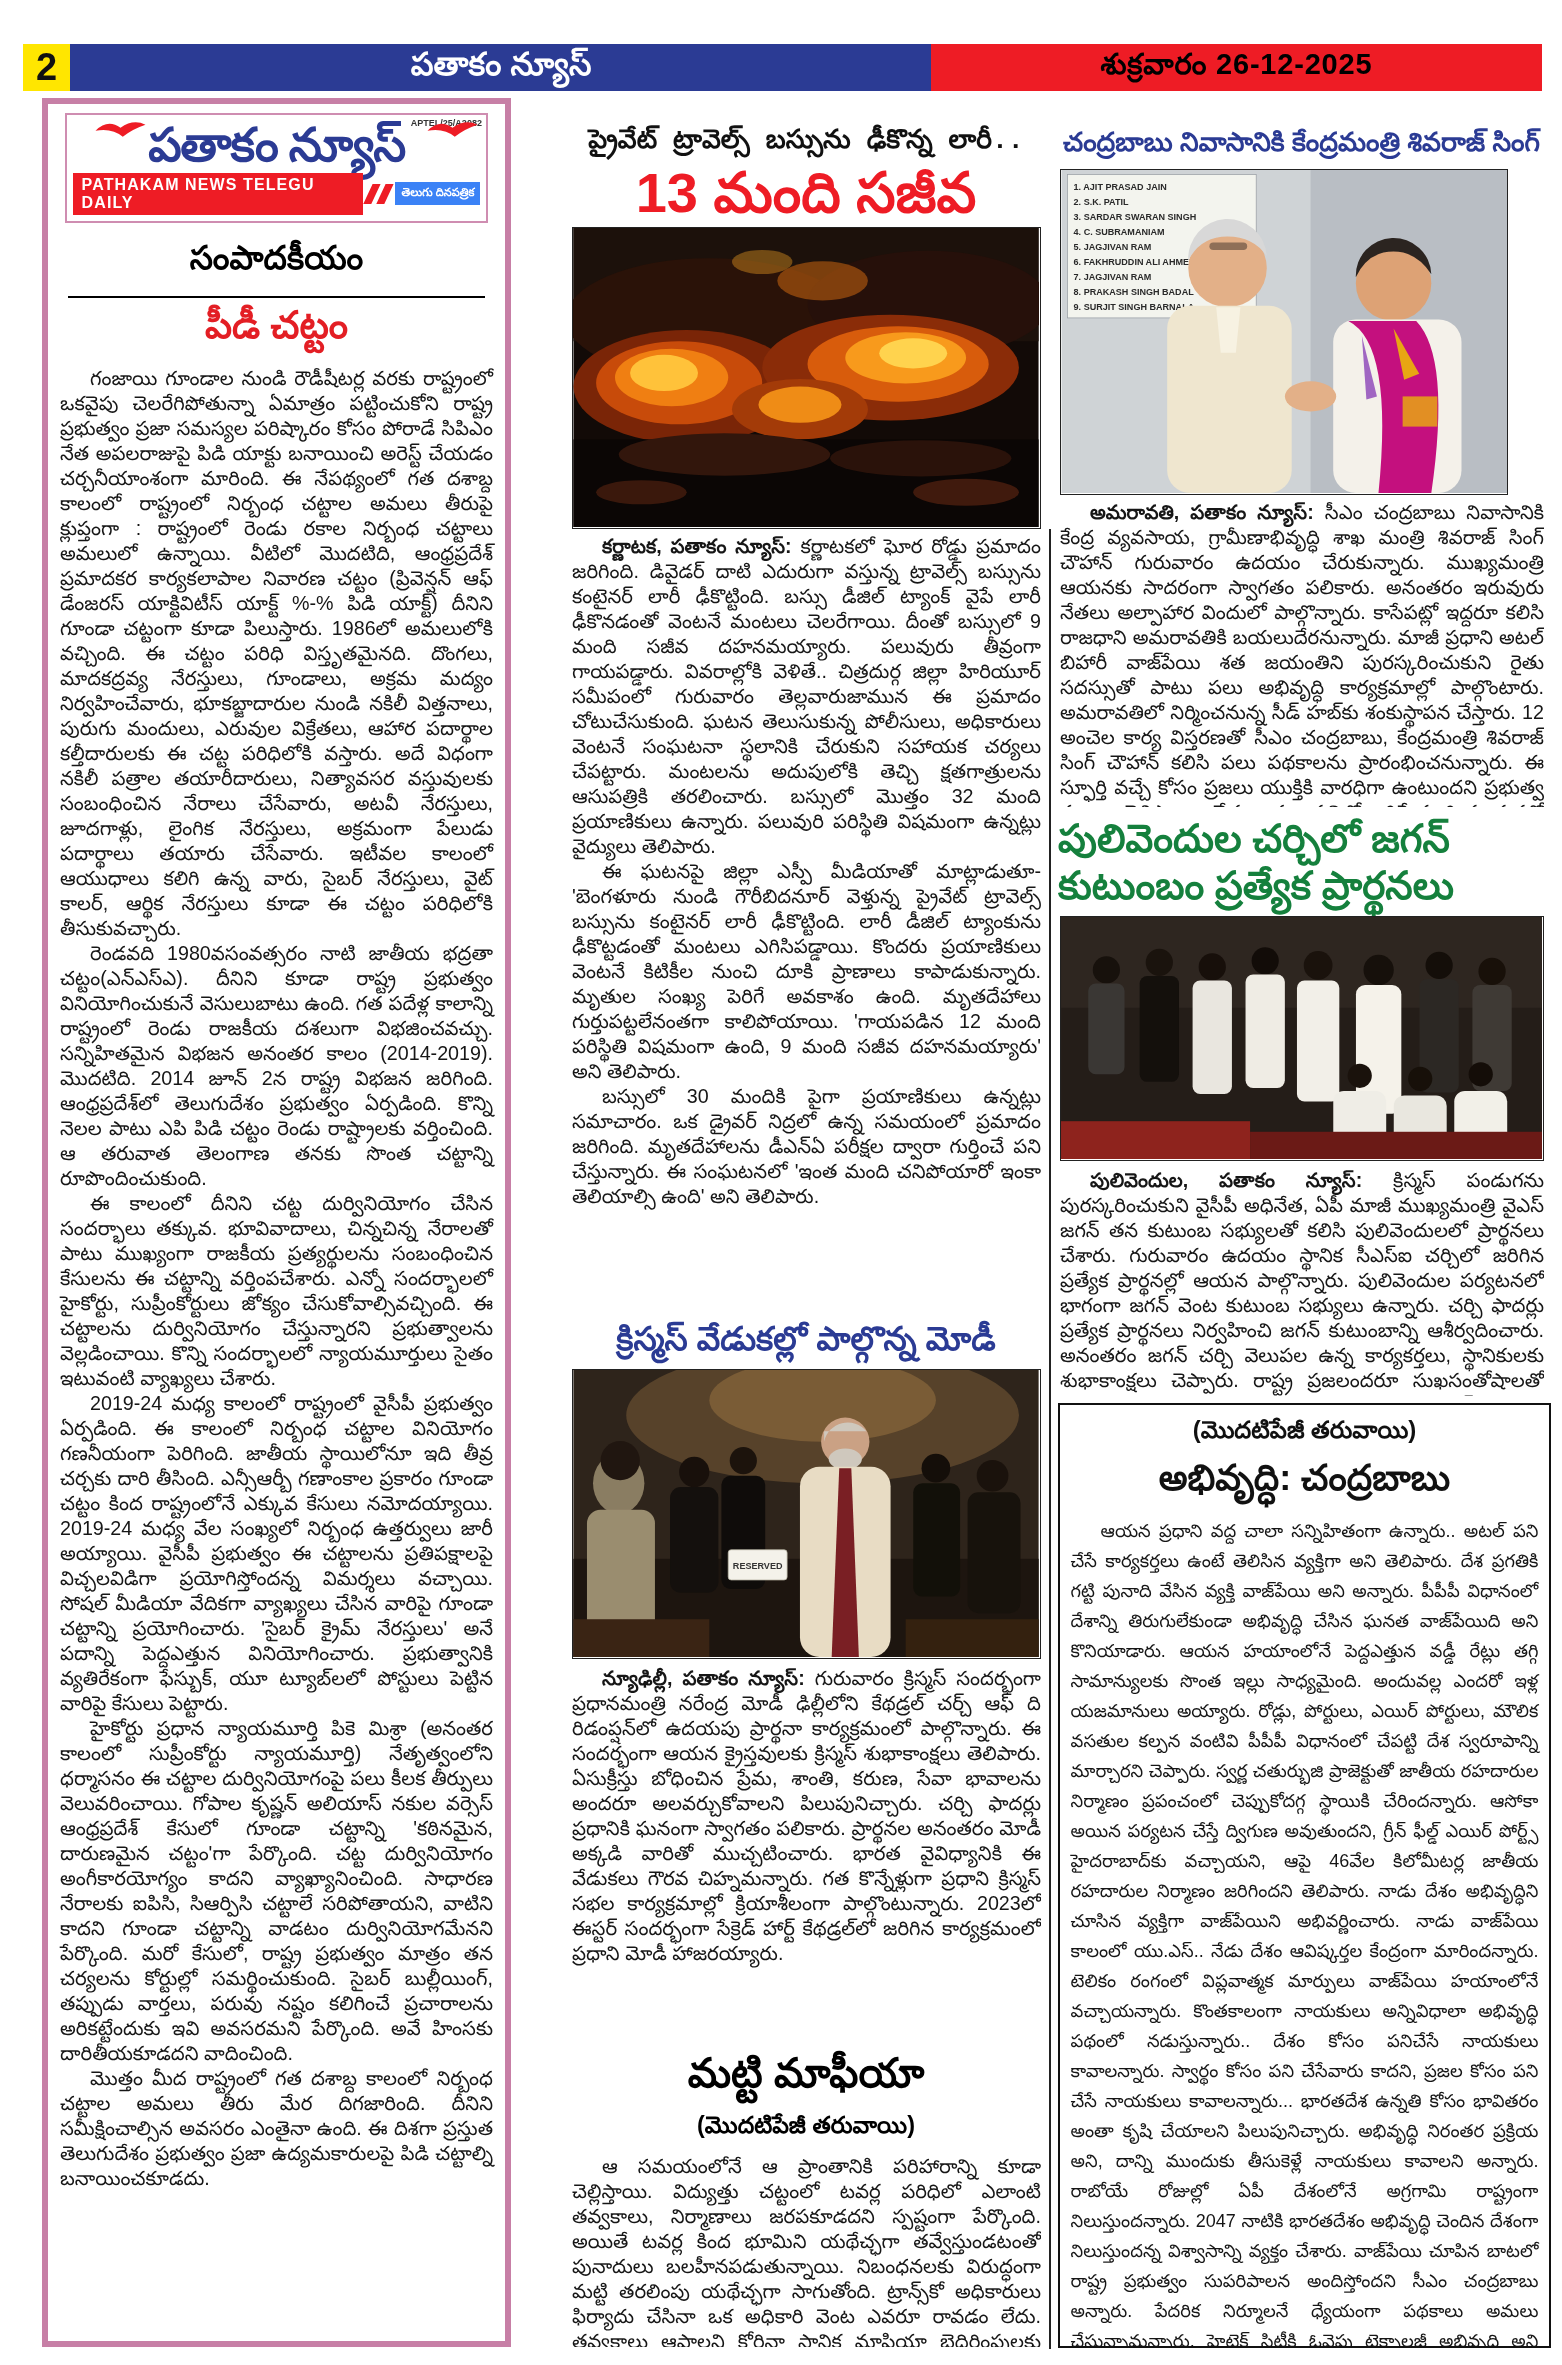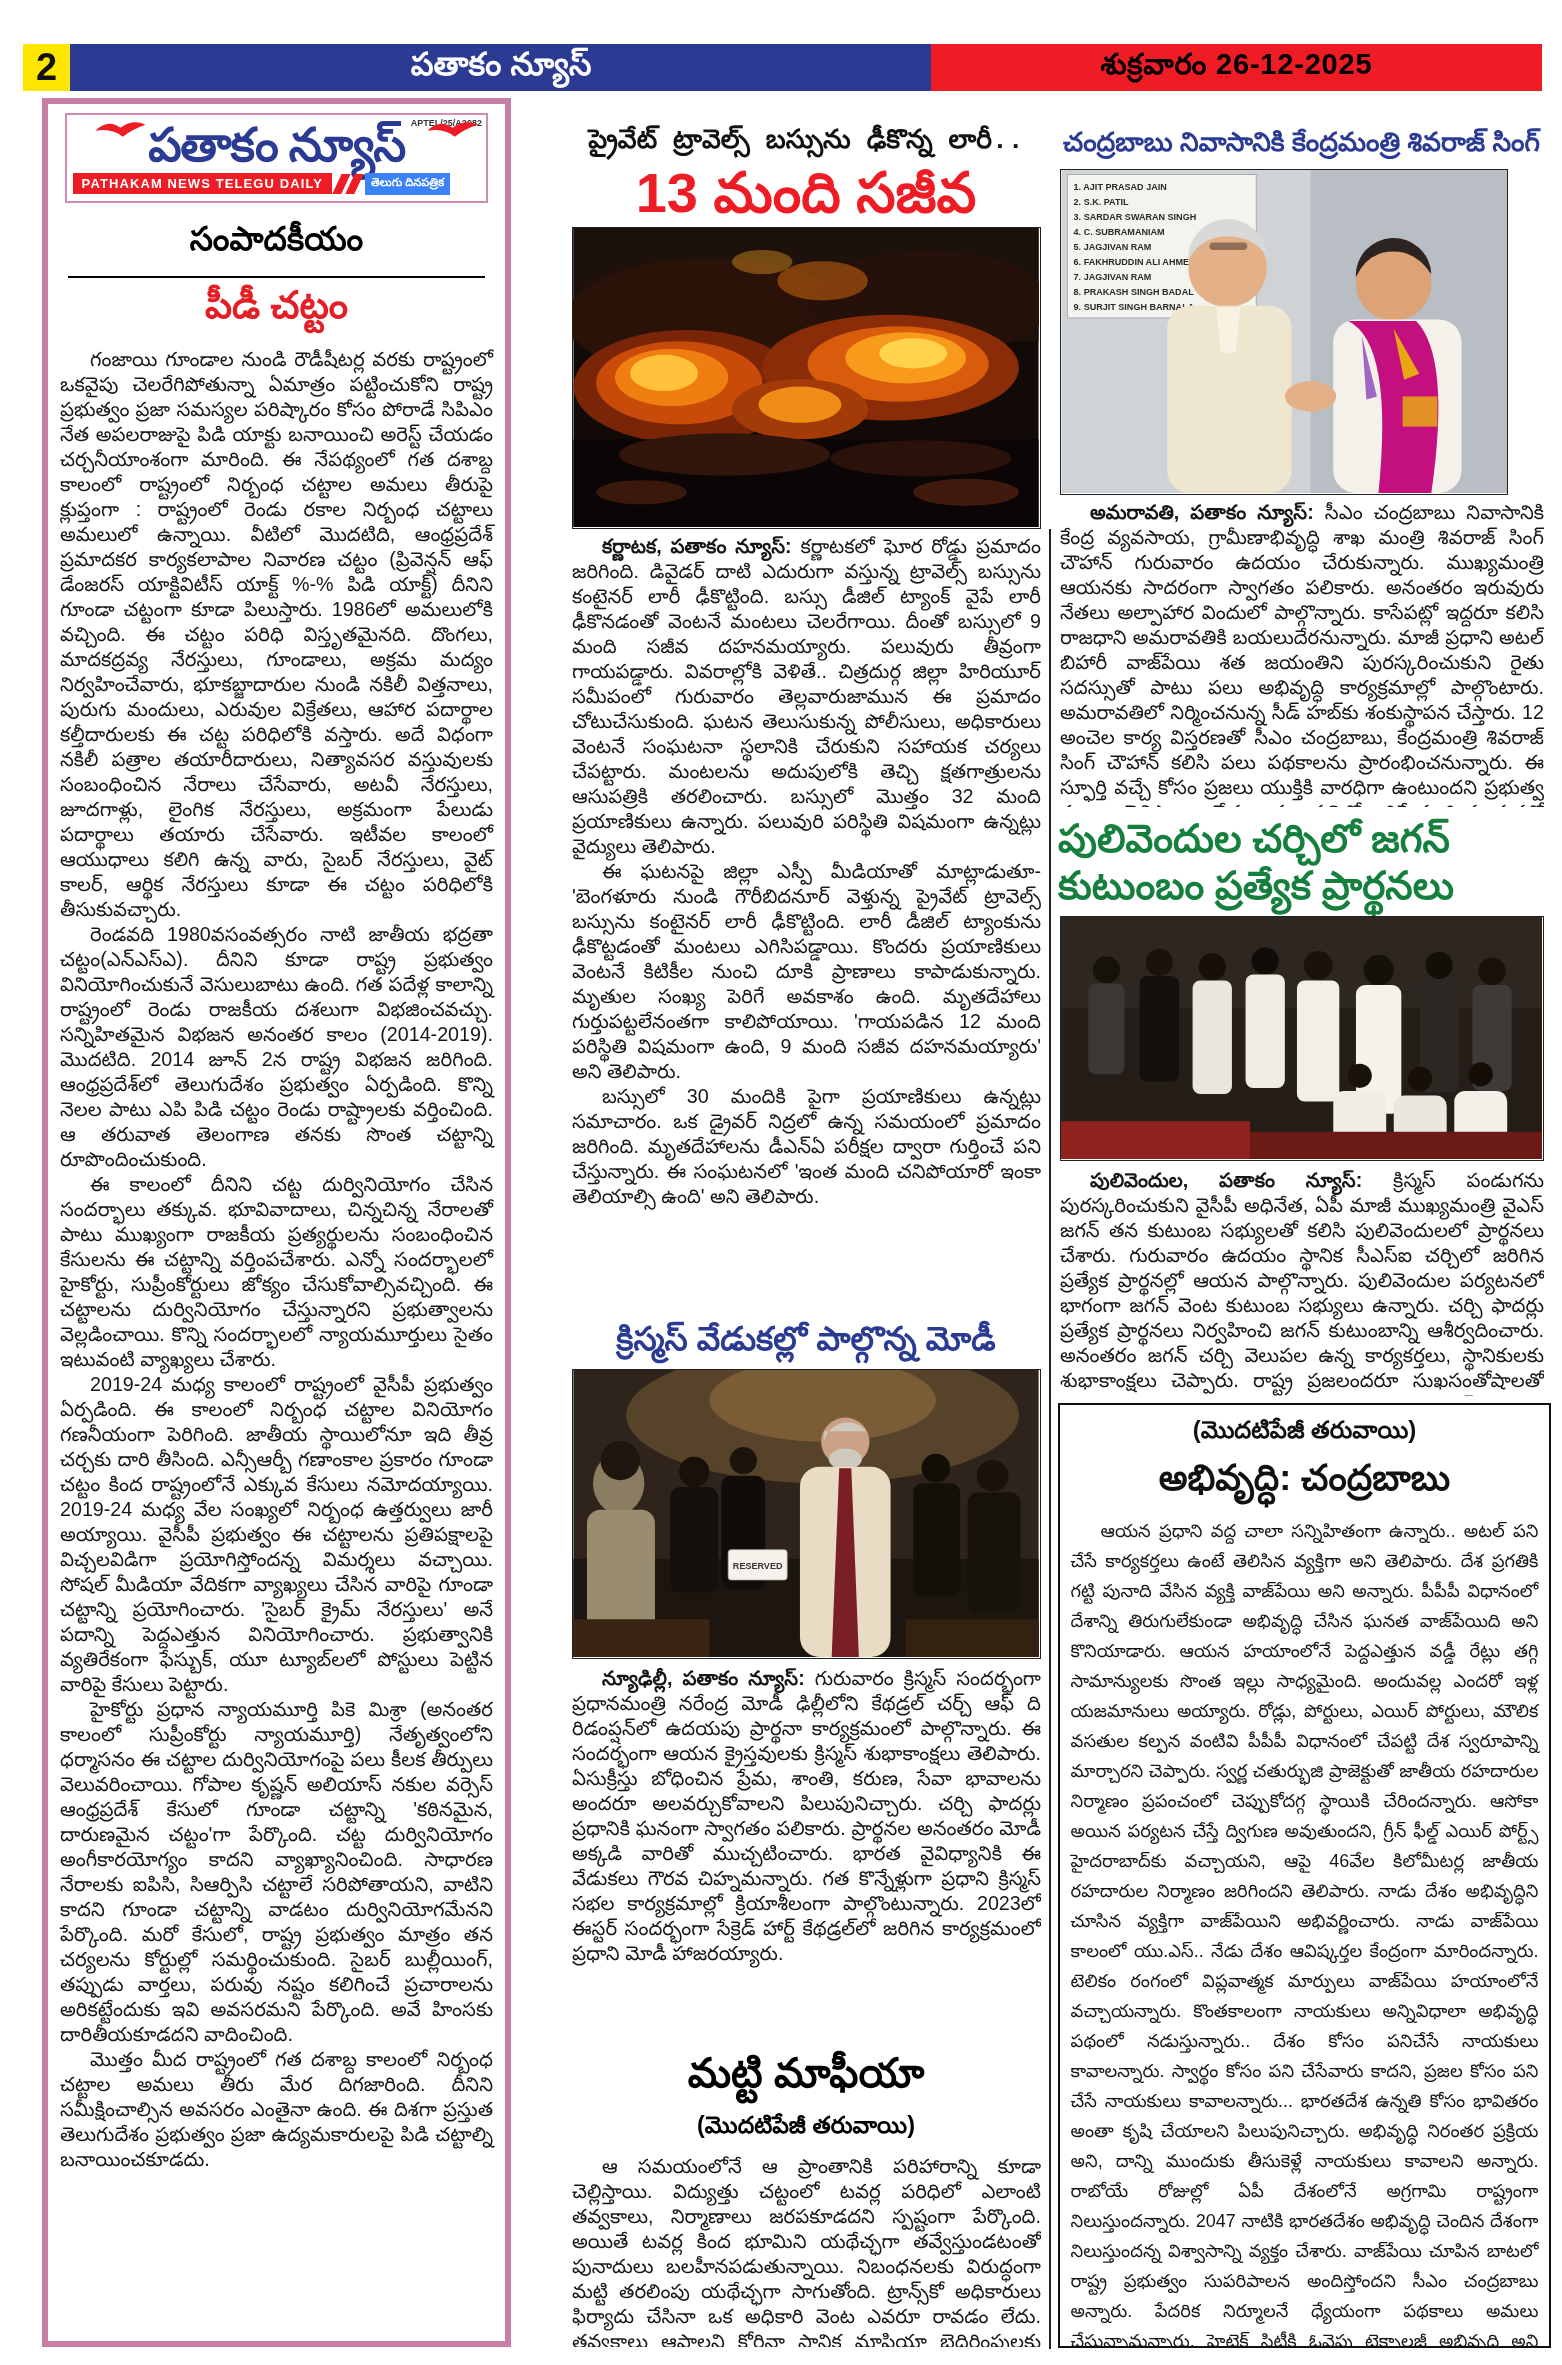--- a/index.html
+++ b/index.html
@@ -13,21 +13,21 @@
         display:flex;align-items:center;justify-content:center;font-size:32px;font-weight:bold;}
   .dateblk{left:931px;top:44px;width:611px;height:47px;background:#ee1c25;color:#000000;
         display:flex;align-items:center;justify-content:center;font-size:29px;font-weight:bold;letter-spacing:0.8px;}
   
   .edcol{left:42px;top:98px;width:469px;height:2249px;border:6px solid #c77fa6;background:#fff;box-sizing:border-box;overflow:hidden;}
   .logobox{position:relative;margin:9px 16.6px 0 16.6px;border:2.3px solid #cf8db1;padding:4.5px 6px 6px 6px;}
   .reg{position:absolute;right:4.5px;top:3px;font-size:9px;color:#333;font-weight:bold;}
   .logotxt{text-align:center;color:#2b3b94;font-size:47px;font-weight:bold;line-height:50px;letter-spacing:-1.5px;}
   .bird{position:absolute;width:53px;height:23px;}
   .strip{display:flex;align-items:center;margin-top:3px;}
-  .stripred{background:#ee1c25;color:#fff;font-size:13px;font-weight:bold;letter-spacing:1.1px;
+  .stripred{background:#ee1c25;color:#fff;font-size:16px;font-weight:bold;letter-spacing:1.1px;
             padding:3px 9px;position:relative;}
   .slash{width:9px;height:19.7px;background:#ee1c25;transform:skewX(-25deg);margin-left:4.5px;}
   .tagline{background:#3b82f6;color:#fff;font-size:11.3px;font-weight:bold;padding:3.8px 6px;margin-left:6px;white-space:nowrap;}
   .edsection{text-align:center;font-size:33px;font-weight:600;margin-top:16.6px;color:#000;}
   .edrule{border:none;border-top:2.3px solid #000;margin:10.6px 19.7px 6px 19.7px;}
   .edhead{text-align:center;color:#e31e24;font-size:38px;font-weight:bold;margin:4.5px 0 10.6px 0;}
   .edbody{padding:0 12px;height:1920px;overflow:hidden;}
   .bodytxt p{margin:0;text-indent:30px;text-align:justify;}
   .bodytxt{font-size:19.7px;line-height:25px;color:#161616;}
   

